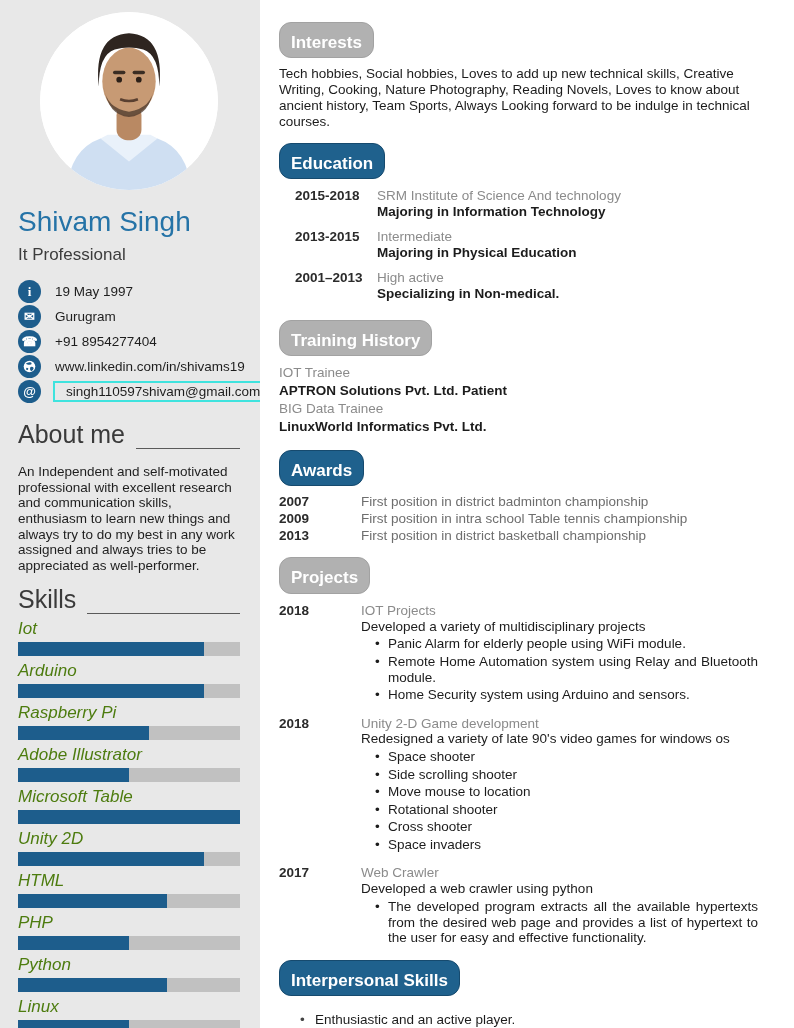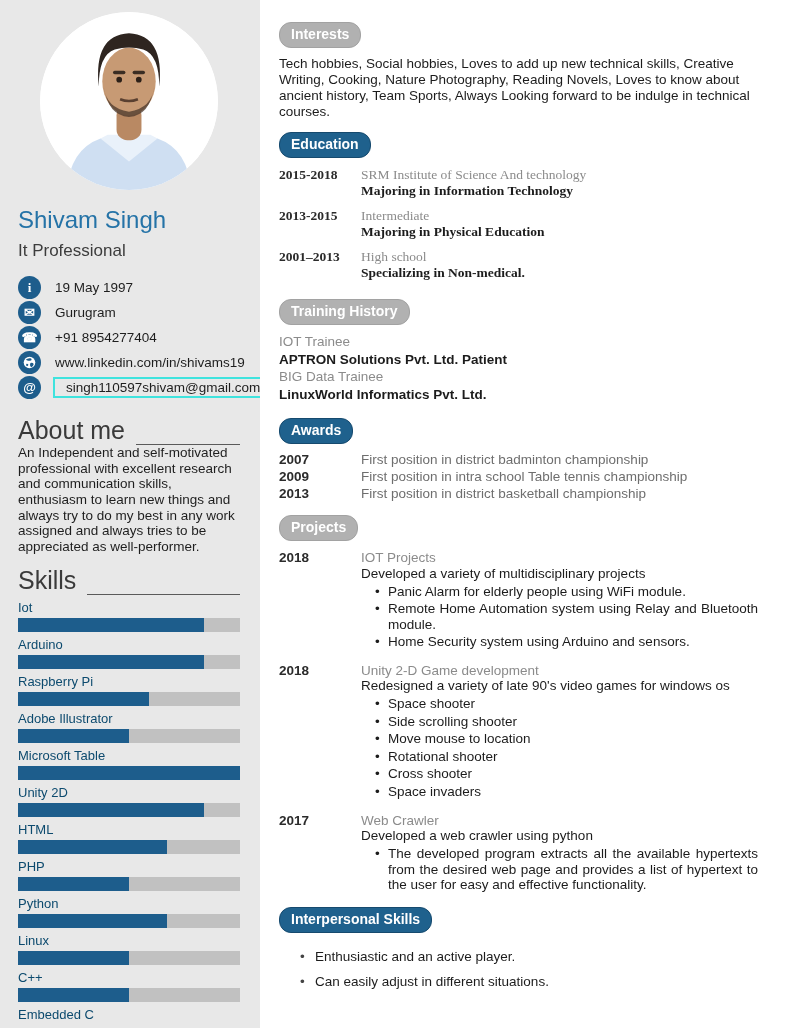--- a/index.html
+++ b/index.html
@@ -11,49 +11,49 @@
     --email-border:#3fe3de;
   }
   .page{display:flex;width:794px;height:1028px;}
 
   
   .sidebar{width:260px;flex-shrink:0;background:var(--sidebar-bg);
     padding:12px 20px 0 18px;box-sizing:border-box;overflow:hidden;}
   .photo{width:178px;height:178px;border-radius:50%;background:#fff;
     margin:0 auto;overflow:hidden;}
   .photo svg{display:block;width:100%;height:100%;}
-  .name{font-size:24px;color:var(--accent-light);margin-top:16px;font-weight:400;}
+  .name{font-size:28px;color:var(--accent-light);margin-top:16px;font-weight:400;}
   .subtitle{font-size:17px;color:#3c3c3c;margin-top:7px;}
   .contact{margin-top:15px;}
   .c-row{display:flex;align-items:center;height:23px;margin-bottom:2px;}
   .c-icon{width:23px;height:23px;border-radius:50%;background:var(--accent);
     color:#fff;display:flex;align-items:center;justify-content:center;
     font-size:13px;font-weight:700;flex-shrink:0;}
   .c-icon svg{width:15px;height:15px;display:block;}
   .c-val{margin-left:14px;font-size:13.5px;color:#1e1e1e;white-space:nowrap;}
   .c-val.highlight{border:2px solid var(--email-border);padding:1px 11px;margin-left:12px;}
   .side-heading{display:flex;align-items:flex-end;font-size:25px;color:#3a3a3a;}
   .side-heading .rule{flex:1;height:1px;background:#5a5a5a;margin-left:11px;}
   .about-head{margin-top:17px;}
-  .about-text{font-size:13.5px;line-height:1.16;margin-top:0;color:#1e1e1e;}
+  .about-text{font-size:13.5px;line-height:1.16;margin-top:15px;color:#1e1e1e;}
   .skills-head{margin-top:11px;}
   .skill{margin-top:5px;}
-  .skill-label{font-size:13px;color:#0c4a6e;margin-bottom:3px;}
+  .skill-label{font-size:17px;color:#4d7c0f;margin-bottom:3px;font-style:italic;}
   .skill-bar{height:14px;background:var(--bar-track);}
   .skill-fill{height:100%;background:var(--accent);}
 
   
   .main{flex:1;padding:22px 36px 0 19px;box-sizing:border-box;overflow:hidden;}
-  .pill{display:inline-block;color:#fff;font-size:14px;font-weight:700;
-    padding:3px 11px 4px;border-radius:12px;line-height:1.2;}
+  .pill{display:inline-block;color:#fff;font-size:17px;font-weight:700;
+    padding:10px 11px 4px;border-radius:12px;line-height:1.2;}
   .pill.gray{background:var(--pill-gray);border:1px solid #a2a2a2;}
   .pill.blue{background:var(--pill-blue);border:1px solid #164a6e;}
   .body-txt{font-size:13.5px;line-height:1.18;color:#1c1c1c;}
   .interests-text{margin:8px 0 13px;}
-  .rows-block{margin:9px 0 18px;font-family:Liberation Serif, serif;}
+  .rows-block{margin:9px 16px 18px;}
   .tbl-row{display:flex;margin-bottom:9px;}
   .tbl-year{width:82px;flex-shrink:0;font-size:13.5px;font-weight:700;color:#2b2b2b;}
   .tbl-body{flex:1;font-size:13.5px;line-height:1.18;}
   .muted{color:#8b8b8b;}
   .strong-line{color:#1c1c1c;font-weight:700;}
   .training-block{margin:9px 0 15px;}
   .training-block div{font-size:13.5px;line-height:1.18;margin-bottom:2px;}
   .awards-block{margin:8px 0 13px;}
   .award-row{display:flex;margin-bottom:1px;}
   .award-text{flex:1;font-size:13.5px;color:#6e6e6e;line-height:1.18;}
@@ -224,21 +224,21 @@
         <div class="tbl-row">
           <div class="tbl-year">2013-2015</div>
           <div class="tbl-body">
             <div class="muted">Intermediate</div>
             <div class="strong-line">Majoring in Physical Education</div>
           </div>
         </div>
         <div class="tbl-row">
           <div class="tbl-year">2001–2013</div>
           <div class="tbl-body">
-            <div class="muted">High school</div>
+            <div class="muted">High active</div>
             <div class="strong-line">Specializing in Non-medical.</div>
           </div>
         </div>
       </div>
 
     <div class="pill gray">Training History</div>
     <div class="training-block" id="training-lines">
         <div class="muted">IOT Trainee</div>
         <div class="strong-line">APTRON Solutions Pvt. Ltd. Patient</div>
         <div class="muted">BIG Data Trainee</div>

